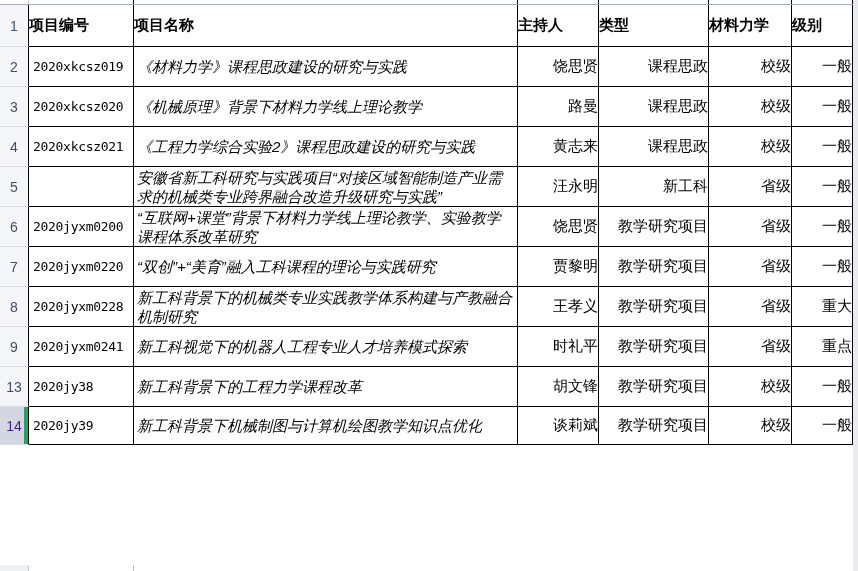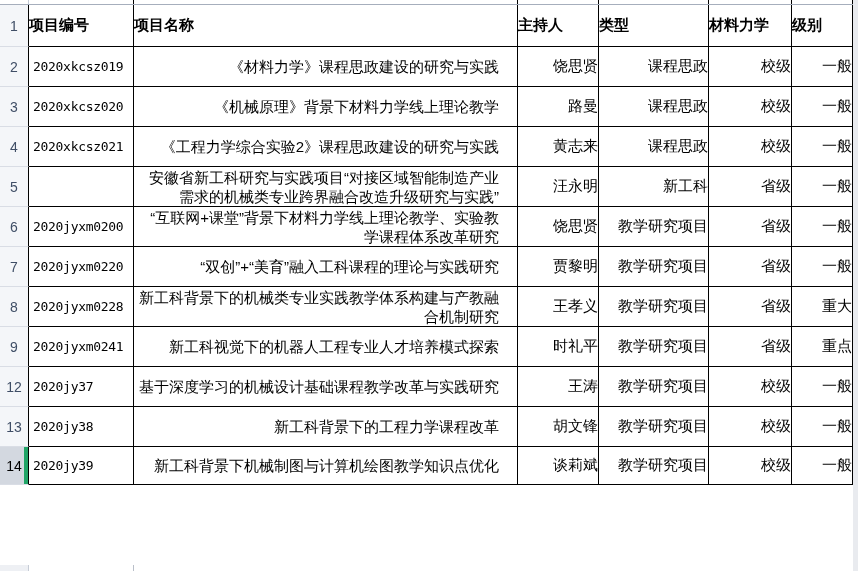--- a/index.html
+++ b/index.html
@@ -24,28 +24,28 @@
 
   tr { height:40px; }
   tr.header-row { height:42px; }
   tr.last { height:38px; }
 
   .gutter {
     background:#f4f6f9; border-right:1px solid #000; border-bottom:1px solid #d9dde5;
     color:#3f4e66; font-size:14px; font-weight:normal; text-align:center;
   }
   .gutter.sel {
-    background:#d3d8e0; color:#000000; font-weight:normal;
+    background:#d3d8e0; color:#4c1d95; font-weight:normal;
     box-shadow: inset -4px 0 0 #21a567;
   }
 
   .c { border-right:1px solid #000; border-bottom:1px solid #000; font-size:15px; color:#000; background:#fff; }
   .hdr { font-weight:bold; text-align:left; font-size:15px; }
   .code { font-family:"DejaVu Sans Mono", monospace; font-size:13px; padding-left:4px; letter-spacing:-0.3px;margin-left:39px; }
-  .name { text-align:right; padding:0 18px 0 3px; line-height:19px; word-break:break-all; }
+  .name { text-align:left; padding:0 5px 0 3px; line-height:19px; word-break:break-all;font-style:italic; }
   .center { text-align:right; }
 
   .bottom-sliver { position:absolute; top:565px; left:0; width:853px; height:6px; background:#ffffff; }
   .bottom-sliver .g {
     position:absolute; left:0; top:0; width:29px; height:6px;
     background:#eef0f4; border-right:1px solid #c6ccd6; box-sizing:border-box;
   }
   .bottom-sliver .v { position:absolute; top:0; width:1px; height:6px; background:#b9bfc9; }
 
   .right-strip { position:absolute; top:0; left:853px; width:5px; height:571px; background:#e9ebef; }
@@ -151,29 +151,20 @@
         <tr>
       <th class="gutter">9</th>
       <td class="c code">2020jyxm0241</td>
       <td class="c name">新工科视觉下的机器人工程专业人才培养模式探索</td>
       <td class="c center">时礼平</td>
       <td class="c center">教学研究项目</td>
       <td class="c center">省级</td>
       <td class="c center">重点</td>
     </tr>
         <tr>
-      <th class="gutter">12</th>
-      <td class="c code">2020jy37</td>
-      <td class="c name">基于深度学习的机械设计基础课程教学改革与实践研究</td>
-      <td class="c center">王涛</td>
-      <td class="c center">教学研究项目</td>
-      <td class="c center">校级</td>
-      <td class="c center">一般</td>
-    </tr>
-        <tr>
       <th class="gutter">13</th>
       <td class="c code">2020jy38</td>
       <td class="c name">新工科背景下的工程力学课程改革</td>
       <td class="c center">胡文锋</td>
       <td class="c center">教学研究项目</td>
       <td class="c center">校级</td>
       <td class="c center">一般</td>
     </tr>
         <tr class="last">
       <th class="gutter sel">14</th>

